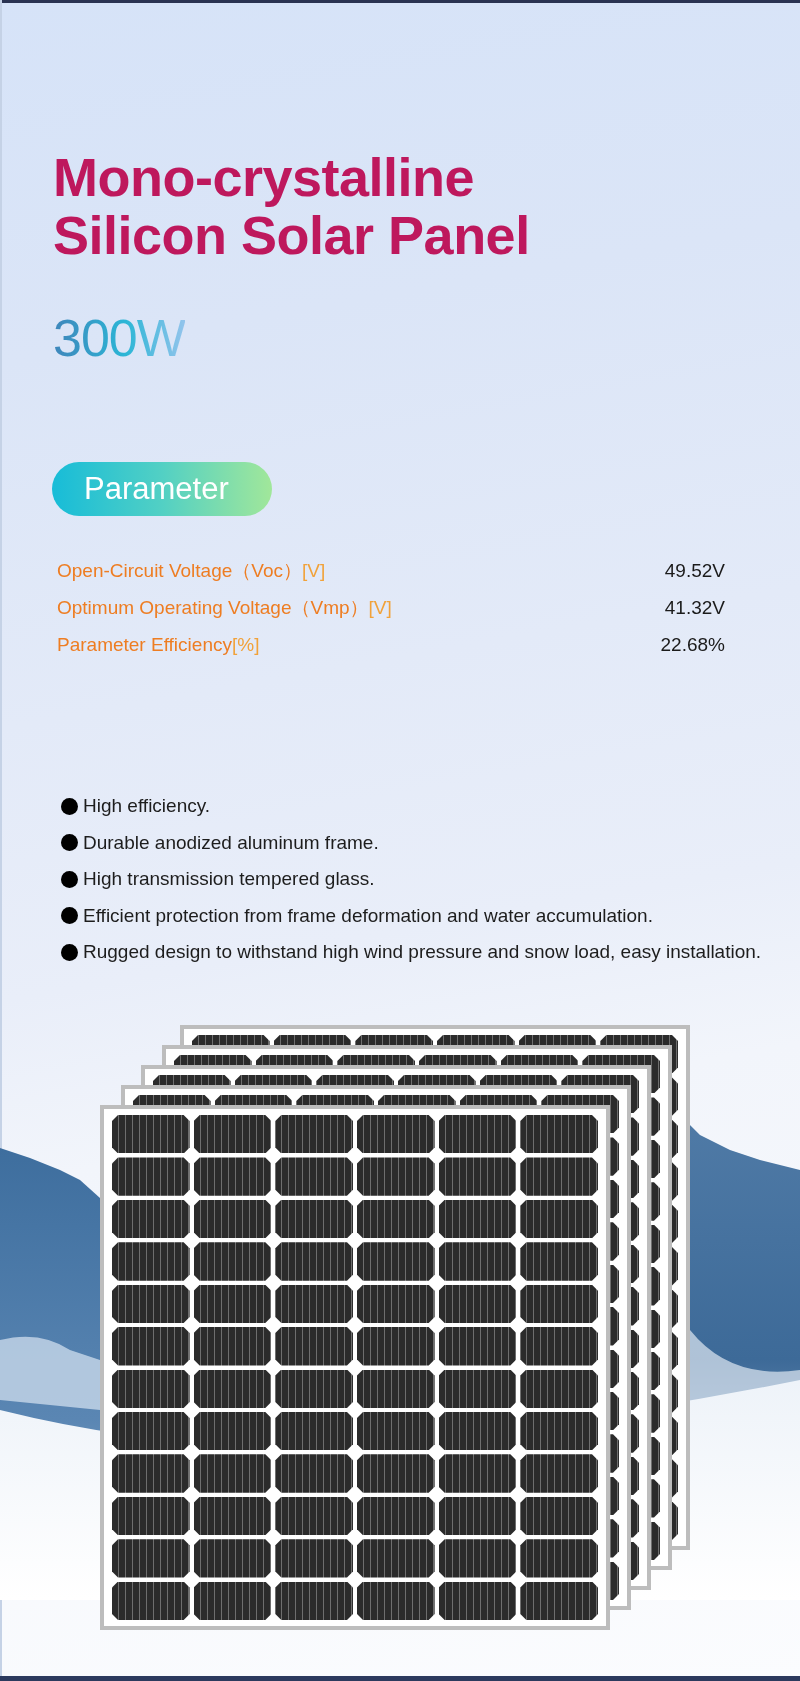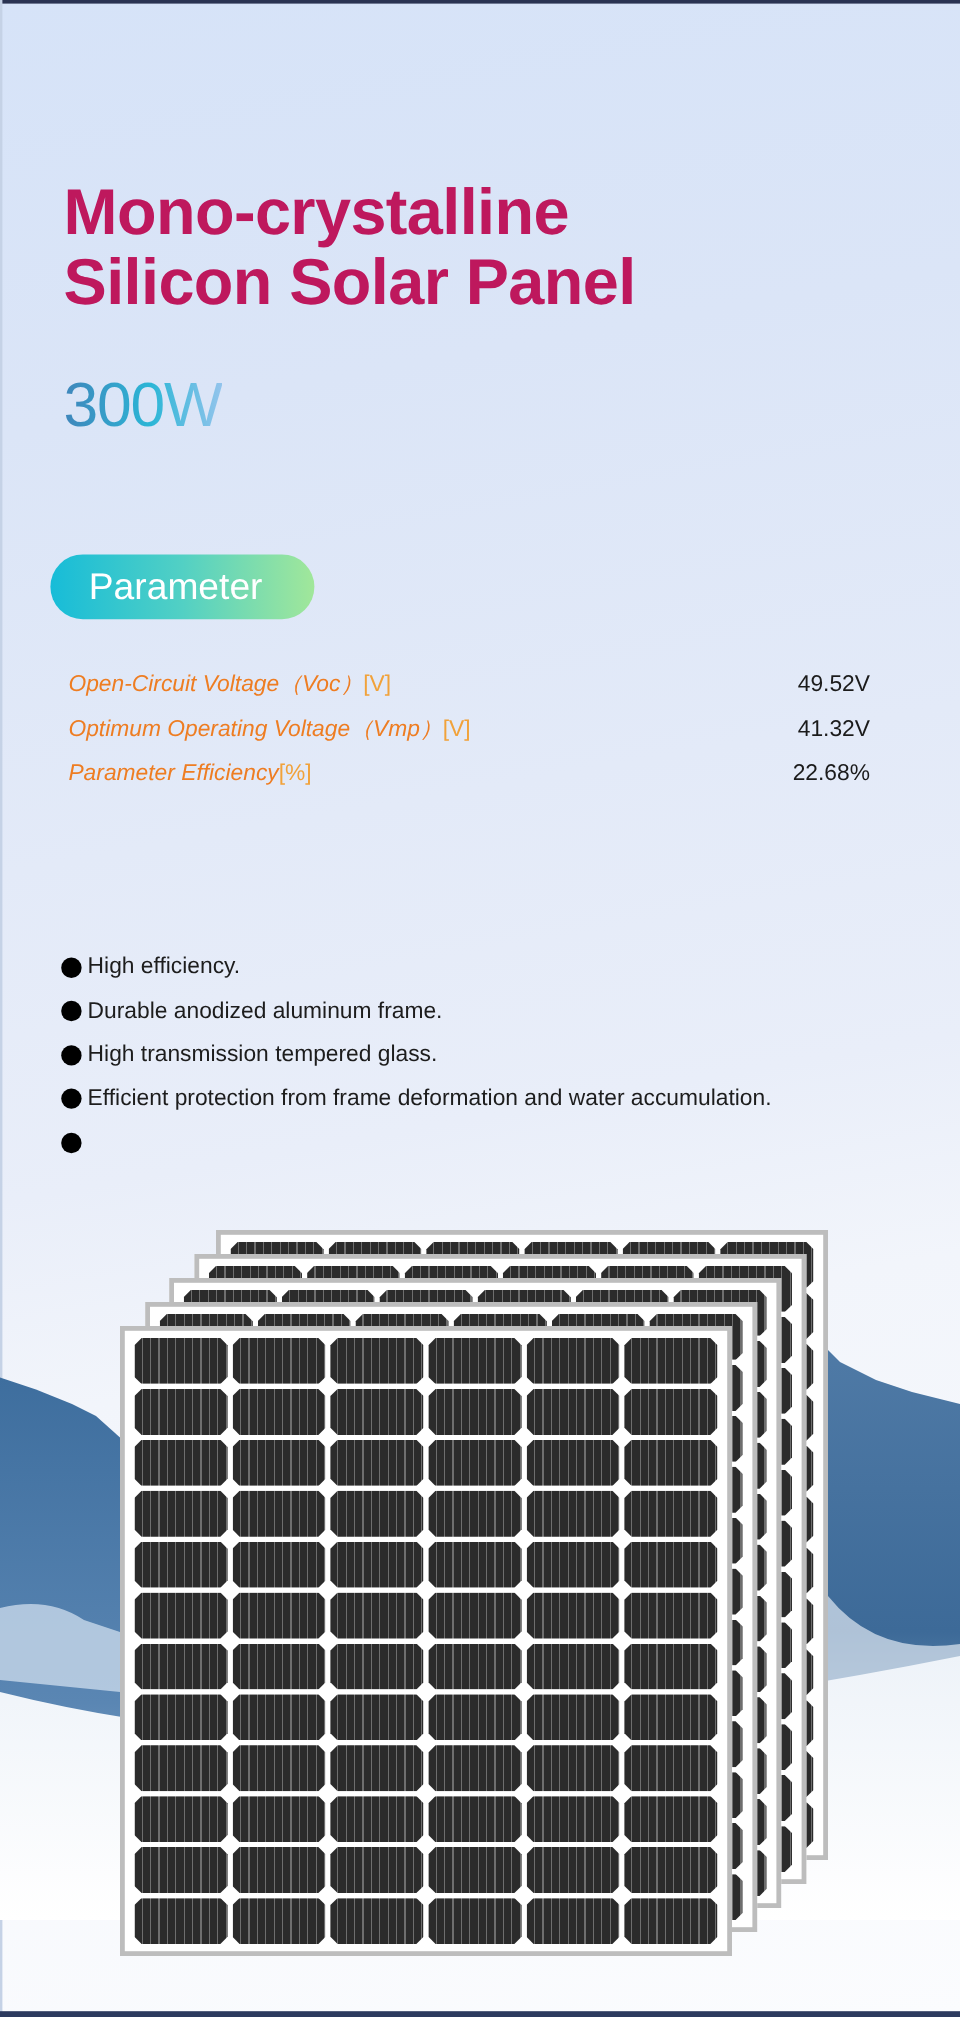--- a/index.html
+++ b/index.html
@@ -6,29 +6,29 @@
   body{width:800px;height:1681px;position:relative;overflow:hidden;
     font-family:"Liberation Sans","DejaVu Sans",sans-serif;
     background:linear-gradient(170deg,#d6e3f8 0%,#dbe5f7 20%,#e3eaf8 40%,#e9eef9 55%,#f2f5fb 65%,#fbfcfe 100%);}
   .frame-top{position:absolute;left:0;top:0;width:800px;height:3px;background:#2a3352;}
   .frame-bottom{position:absolute;left:0;bottom:0;width:800px;height:5px;background:#2c3a5e;}
   .frame-left{position:absolute;left:0;top:0;width:2px;height:1681px;background:#c5d2e6;}
   .title{position:absolute;left:53px;top:148px;margin:0;font-size:54px;line-height:58px;font-weight:700;color:#be185d;letter-spacing:-0.5px;}
   .power{position:absolute;left:53px;top:308px;font-size:52px;line-height:60px;font-weight:400;
     background:linear-gradient(90deg,#3f86bb 0%,#2bb6d6 55%,#93c4ec 100%);
     -webkit-background-clip:text;background-clip:text;color:transparent;letter-spacing:-1px;}
-  .param-pill{position:absolute;left:42px;top:462px;width:220px;height:54px;border-radius:27px;
+  .param-pill{position:absolute;left:52px;top:462px;width:220px;height:54px;border-radius:27px;
     background:linear-gradient(90deg,#17bcd8 0%,#52d0c4 50%,#a1e79a 100%);
     color:#fff;font-size:31px;line-height:54px;padding-left:32px;box-sizing:border-box;}
   .params{position:absolute;left:57px;top:557px;width:668px;}
   .param-row{display:flex;justify-content:space-between;height:37px;line-height:28px;font-size:19px;}
-  .param-label{color:#ee7d22;font-style:italic;}
+  .param-label{color:#ee7d22;}
   .param-unit{color:#f1a23a;}
   .param-value{color:#1b1b1b;}
-  .features{position:absolute;left:51px;top:788px;}
+  .features{position:absolute;left:61px;top:788px;}
   .feature{display:flex;align-items:center;height:36.5px;font-size:19px;color:#1d1d1d;}
   .bullet{width:17px;height:17px;border-radius:50%;background:#000;margin-right:5px;flex:none;}
   .mountain{position:absolute;left:0;top:1080px;width:800px;height:520px;}
   .panel{position:absolute;width:510px;height:525px;box-sizing:border-box;
     border:4px solid #bdbdbd;background:#fff;padding:6px 8px 6px 8px;}
   .panel .grid{width:100%;height:100%;display:grid;grid-template-columns:repeat(6,1fr);grid-template-rows:repeat(12,1fr);gap:4px;}
   .cell{background:
       repeating-linear-gradient(90deg,#2b2b2b 0px,#2b2b2b 6px,#6e6e6e 6px,#6e6e6e 7px);
     clip-path:polygon(6px 0,calc(100% - 6px) 0,100% 6px,100% calc(100% - 6px),calc(100% - 6px) 100%,6px 100%,0 calc(100% - 6px),0 6px);}
 </style>
@@ -74,20 +74,21 @@
   <div class="feature">
       <span class="bullet"></span>
       <span>High transmission tempered glass.</span>
     </div>
   <div class="feature">
       <span class="bullet"></span>
       <span>Efficient protection from frame deformation and water accumulation.</span>
     </div>
   <div class="feature">
       <span class="bullet"></span>
+      <span>Rugged design to withstand high wind pressure and snow load, easy installation.</span>
     </div>
 </div>
 
 <svg class="mountain" viewBox="0 0 800 520" preserveAspectRatio="none">
   <defs>
     <linearGradient id="mtnL" x1="0" y1="0" x2="0" y2="1">
       <stop offset="0" stop-color="#3e6e9e"></stop>
       <stop offset="0.6" stop-color="#5a86b3"></stop>
       <stop offset="1" stop-color="#9fb9d4"></stop>
     </linearGradient>

